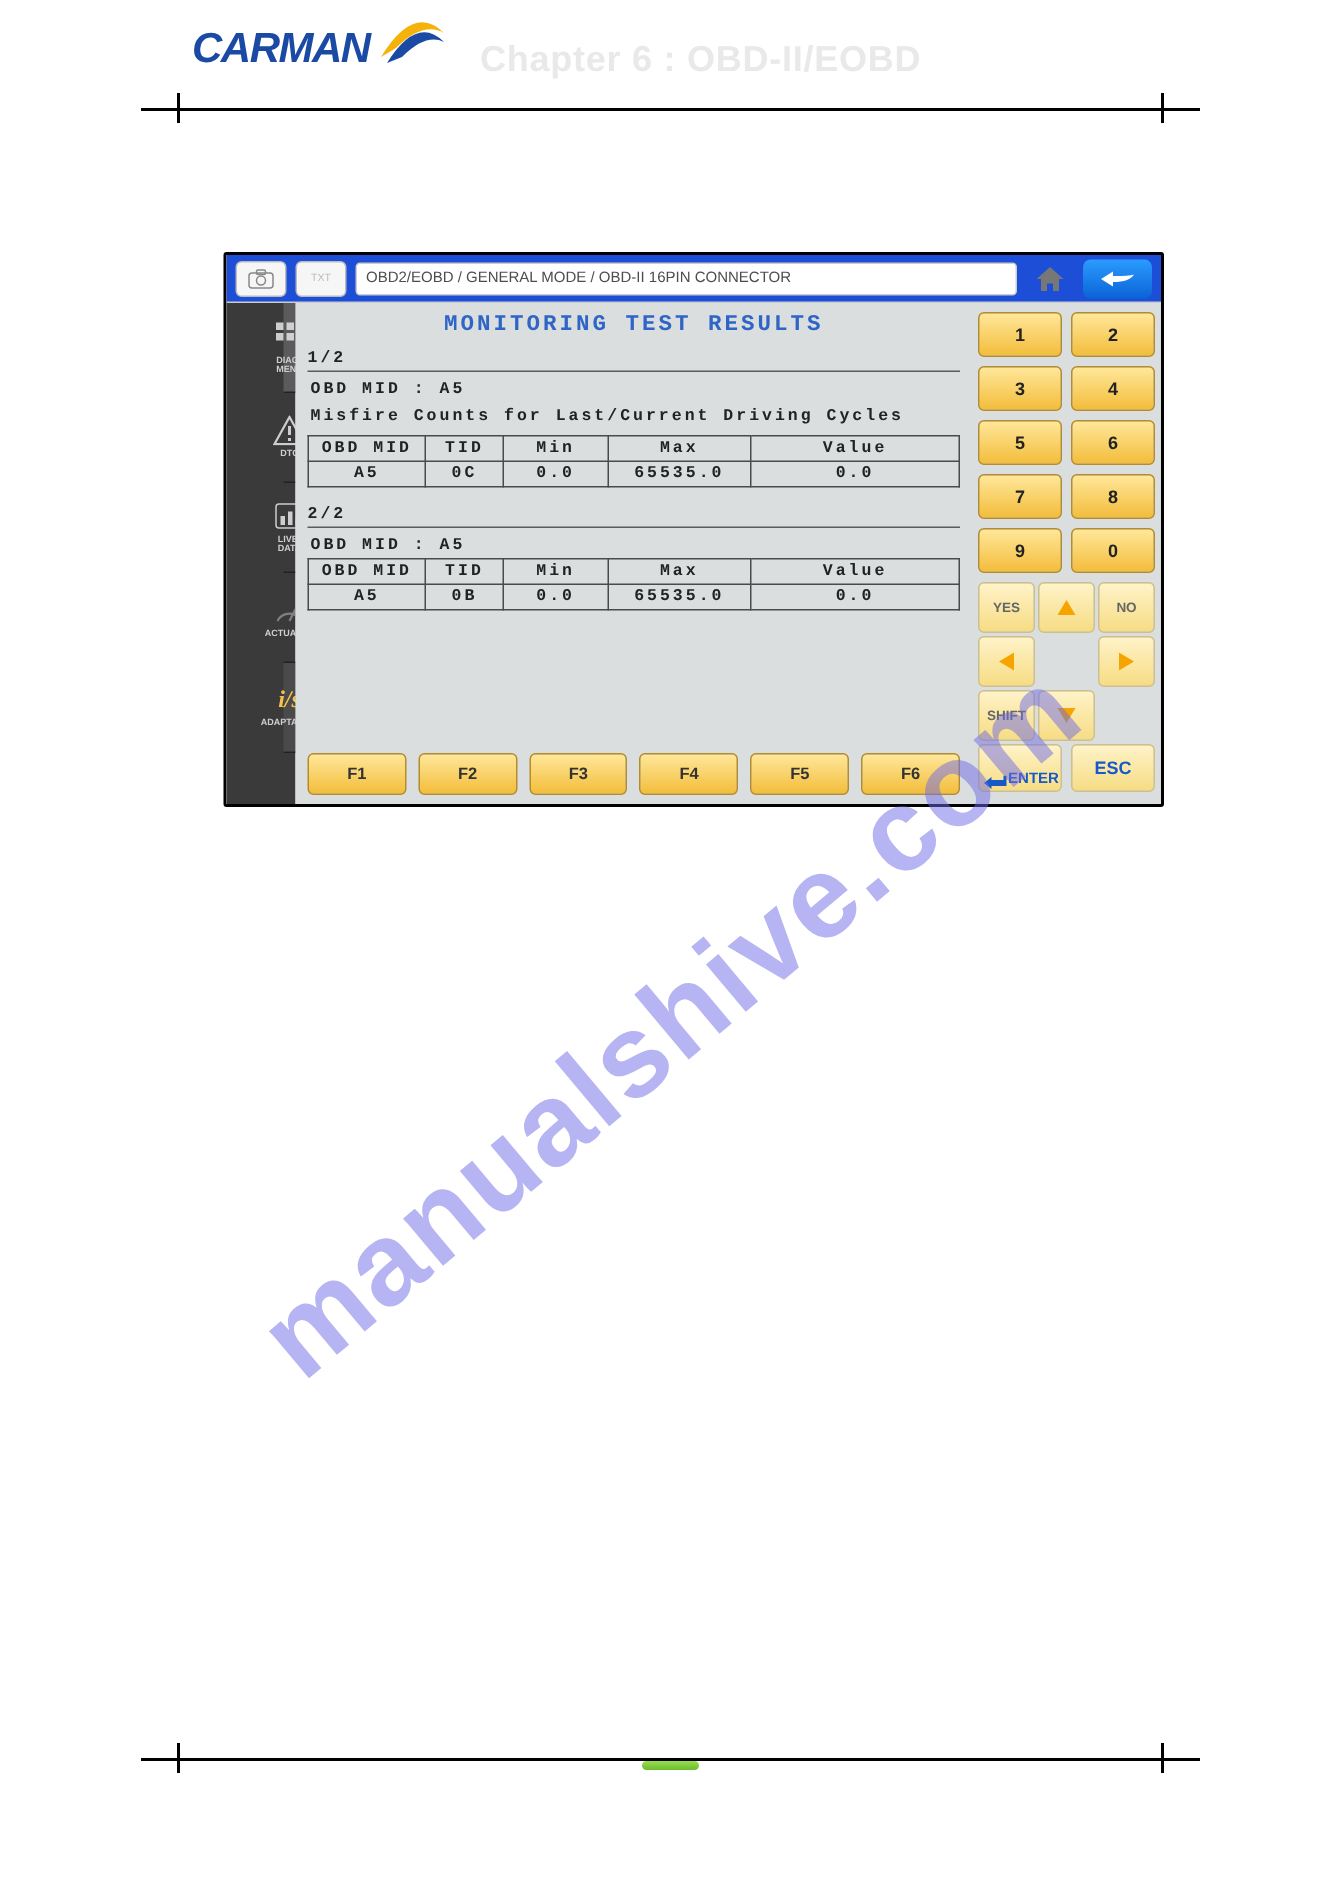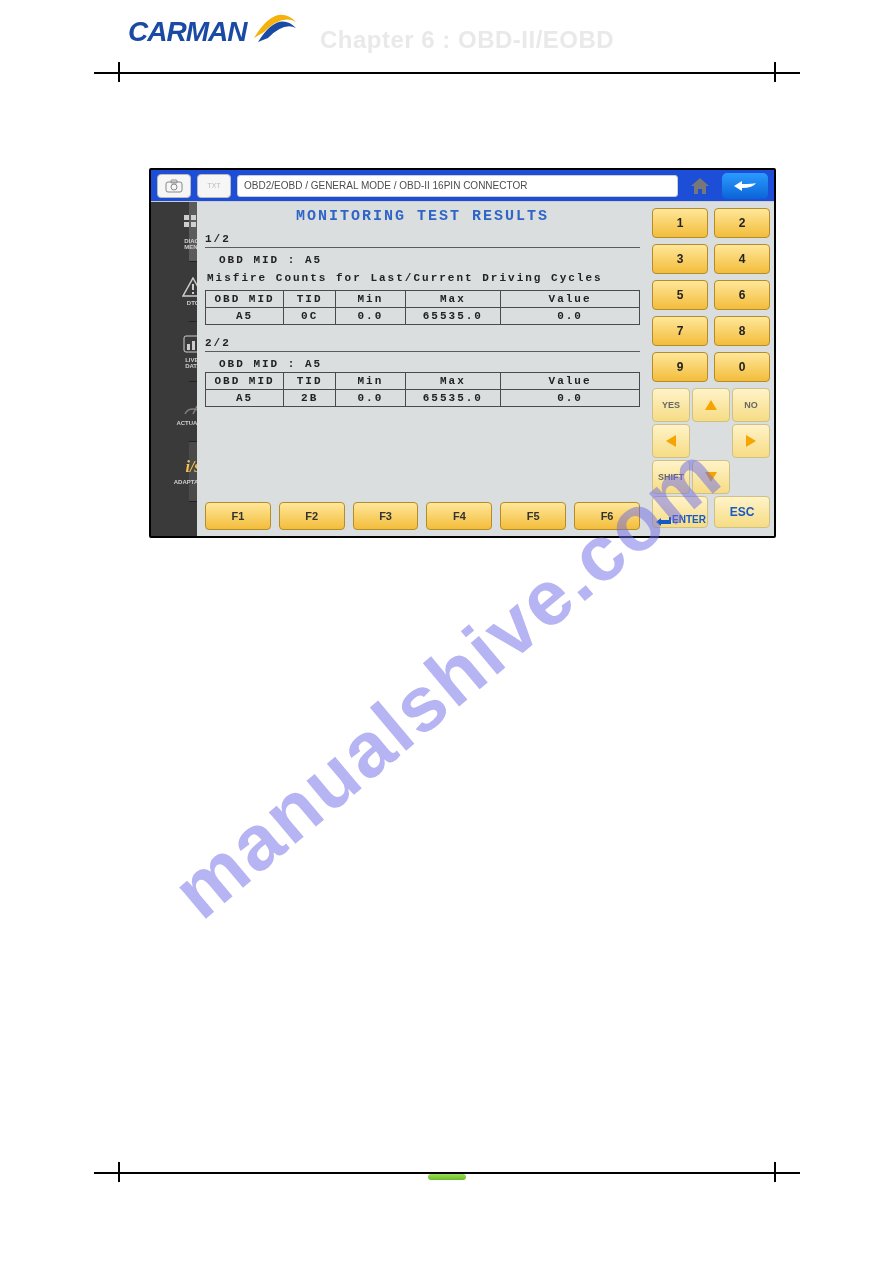--- a/index.html
+++ b/index.html
@@ -37,21 +37,21 @@
     .left-rail { width:46px; background:#3a3a3a; display:flex; flex-direction:column; }
     .rail-tile { height:60px; border-bottom:1px solid #222; display:flex; flex-direction:column; align-items:center; justify-content:center; gap:3px; color:#cfcfcf; font:700 6px/1 Arial;margin-left:38px; }
     .rail-tile.active { background:#5b5b5b; }
     .rail-tile svg { opacity:.9; }
     .rail-tile.adapt { background:#4a4a4a; }
 
     .center { flex:1; background:#dadedf; position:relative; }
     .title { text-align:center; color:#2f65c6; font:700 15px "Courier New",monospace; letter-spacing:2px; padding:6px 0 2px; }
     .group { margin:4px 8px 10px; }
     .group-idx { font:700 11px "Courier New",monospace; color:#222; border-bottom:1px solid #5b5b5b; padding:2px 0; letter-spacing:2px;}
-    .group-mid { font:700 11px "Courier New",monospace; color:#222; padding:6px 2px 2px; letter-spacing:2px;margin-left:12px;}
+    .group-mid { font:700 11px "Courier New",monospace; color:#222; padding:6px 2px 2px; letter-spacing:2px;}
     .group-desc { font:700 11px "Courier New",monospace; color:#222; padding:4px 2px 6px; letter-spacing:2px;}
     table.data { width:100%; border-collapse:collapse; }
     table.data th, table.data td { border:1px solid #4a4a4a; font:700 11px "Courier New",monospace; color:#222; text-align:center; padding:2px 0; letter-spacing:2px; }
     table.data th { background:#dadedf; }
     table.data td { background:#dadedf; }
     .col-mid{width:18%}.col-tid{width:12%}.col-min{width:16%}.col-max{width:22%}.col-val{width:32%}
 
     .fn-row { position:absolute; left:0; right:0; bottom:6px; display:flex; gap:8px; padding:0 8px; }
     .fn-btn { flex:1; height:28px; border:1px solid #b48c2a; border-radius:4px;
               background:linear-gradient(#ffe79a,#f3bd3b); font:700 11px/26px Arial; color:#333; text-align:center; }
@@ -207,21 +207,21 @@
             <tbody>
                 <tr>
               <th>OBD MID</th>
               <th>TID</th>
               <th>Min</th>
               <th>Max</th>
               <th>Value</th>
             </tr>
             <tr>
               <td>A5</td>
-              <td>2B</td>
+              <td>0B</td>
               <td>0.0</td>
               <td>65535.0</td>
               <td>0.0</td>
             </tr>
           </tbody>
             </table>
         </div>
 
         <div class="fn-row">
           <div class="fn-btn">F1</div>

